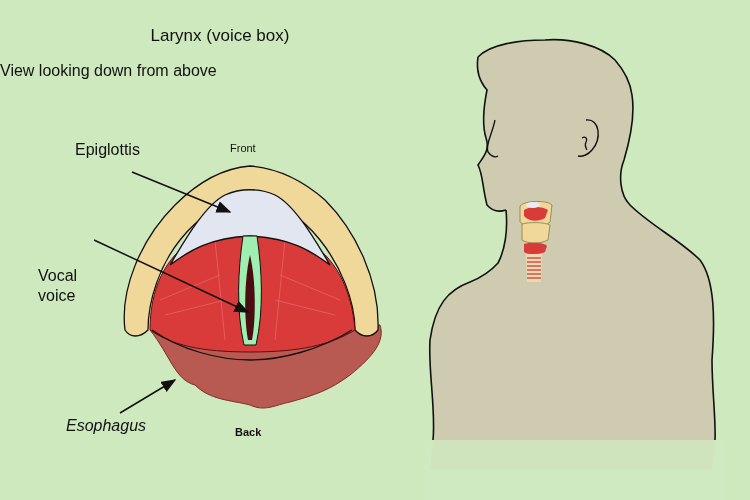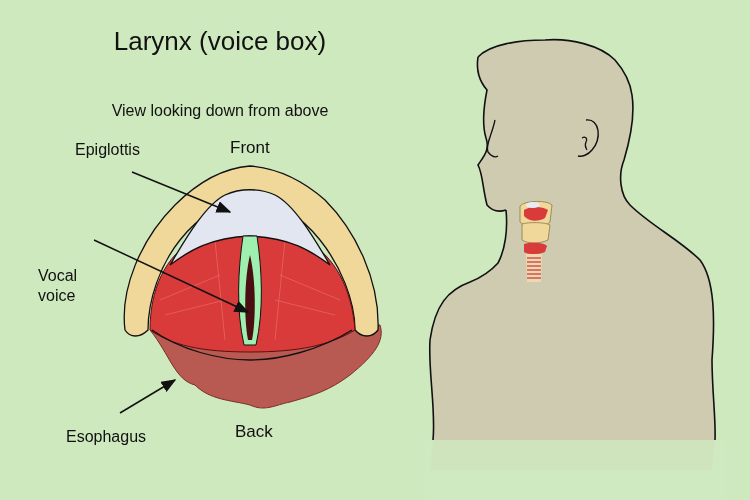--- a/index.html
+++ b/index.html
@@ -1,20 +1,20 @@
 <!DOCTYPE html>
 <html><head>
 <meta charset="utf-8">
 <style>
   html, body { margin: 0; padding: 0; }
   body { width: 750px; height: 500px; background: #cfe9bf; position: relative; overflow: hidden; font-family: "Liberation Sans", sans-serif; color: #111; }
-  .title { position: absolute; left: 0; width: 440px; top: 26px; text-align: center; font-size: 26px; }
-  .subtitle { position: absolute; left: 0; width: 440px; top: 62px; text-align: center; font-size: 16px; margin-top: 40px; }
+  .title { position: absolute; left: 0; width: 440px; top: 26px; text-align: center; font-size: 17px; }
+  .subtitle { position: absolute; left: 0; width: 440px; top: 62px; text-align: left; font-size: 16px; }
   .label { position: absolute; font-size: 16px; line-height: 20px; }
-  .small { font-size: 17px; }
+  .small { font-size: 11px; }
   svg.art { position: absolute; left: 0; top: 0; }
 </style>
 </head>
 <body>
 
 <svg class="art" width="750" height="500" viewBox="0 0 750 500">
 
   <g>
     <path d="M478,57 C490,44 520,40 545,40 C570,38 600,45 615,60 C622,68 630,80 632,95 C635,115 630,140 624,160 C618,175 620,195 630,205 C650,225 680,240 700,260 C715,280 715,320 712,360 C712,390 716,420 715,440 L712,470 L430,470 L433,440 C436,410 428,370 430,340 C435,305 448,290 470,282 C480,278 490,272 498,263 C505,250 508,230 506,210 C500,212 493,212 487,205 C482,185 483,175 478,165 C484,156 490,150 486,138 C482,125 484,105 487,90 C480,82 476,70 478,57 Z" fill="#cfcbb0" stroke="none"></path>
 
@@ -78,20 +78,20 @@
   </defs>
   <line x1="132" y1="172" x2="230" y2="212" stroke="#111" stroke-width="1.5" marker-end="url(#arrowhead)"></line>
   <line x1="94" y1="240" x2="248" y2="312" stroke="#111" stroke-width="1.5" marker-end="url(#arrowhead)"></line>
   <line x1="120" y1="413" x2="175" y2="380" stroke="#111" stroke-width="1.5" marker-end="url(#arrowhead)"></line>
 </svg>
 
 <div class="title">Larynx (voice box)</div>
 <div class="subtitle">View looking down from above</div>
 
 <div class="label small" style="left:230px; top:138px;">Front</div>
-<div class="label small" style="left:235px; top:422px;">Back</div>
+<div class="label small" style="left:235px; top:422px;font-weight:bold;">Back</div>
 
 <div class="label" style="left:75px; top:140px;">Epiglottis</div>
 <div class="label" style="left:38px; top:218px;margin-top:48px;">
   <div>Vocal</div>
   <div>voice</div>
 </div>
-<div class="label" style="left:66px; top:427px;">Esophagus</div>
+<div class="label" style="left:66px; top:416px;font-style:italic;">Esophagus</div>
 
 </body></html>

